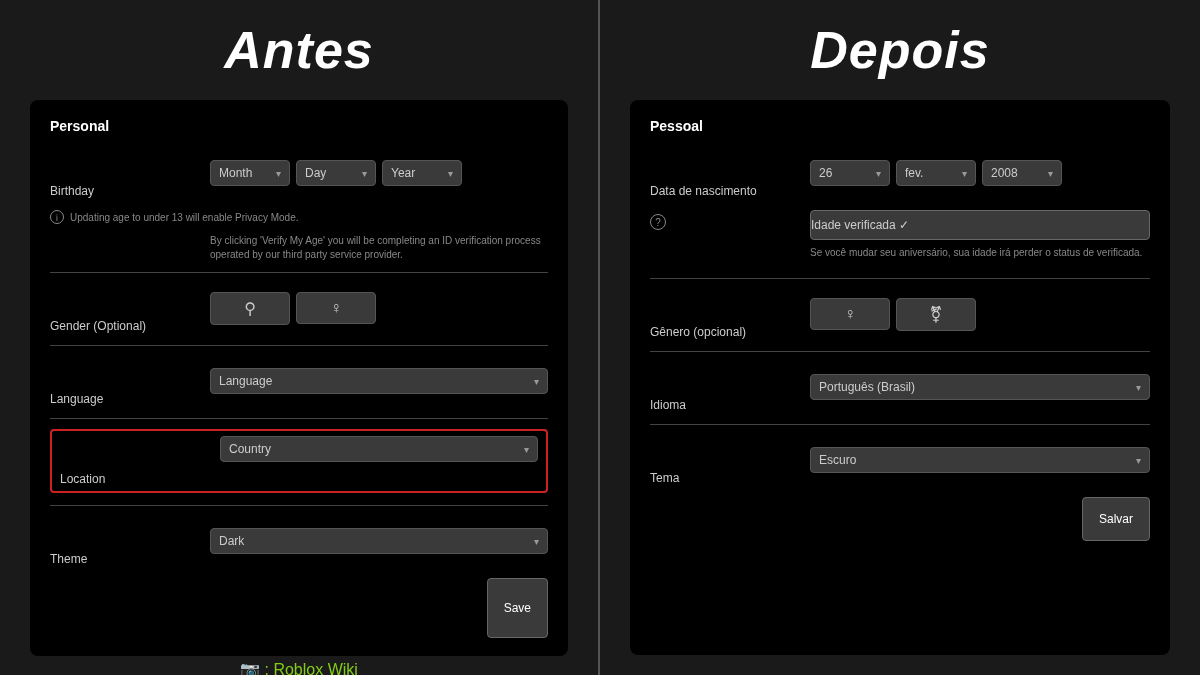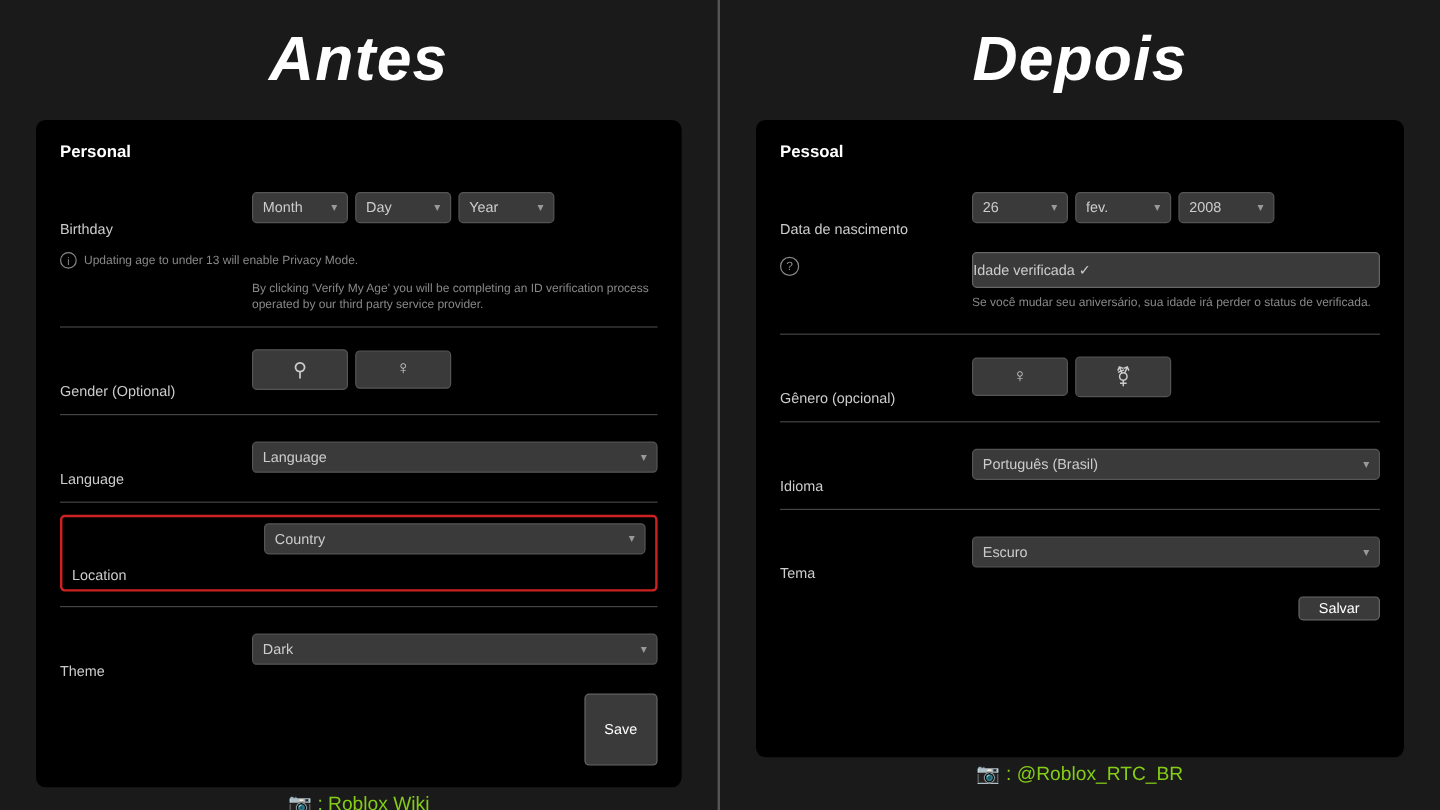--- a/index.html
+++ b/index.html
@@ -178,21 +178,21 @@
       font-size: 12px;
       padding: 22px 16px;
       border-radius: 4px;
     }
 
     .salvar-btn {
       background-color: #3a3a3a;
       border: 1px solid #666;
       color: #ffffff;
       font-size: 12px;
-      padding: 2px 16px;
+      padding: 14px 16px;
       border-radius: 4px;
     }
 
     .divider {
       height: 1px;
       background-color: #444;
       margin: 10px 0;
     }
 
     .source-text {
@@ -398,14 +398,13 @@
           <span class="chevron">▾</span>
         </div>
       </div>
     </div>
 
     <div class="save-row">
       <div class="salvar-btn">Salvar</div>
     </div>
   </div>
 
-  <div class="source-text">📷 : @Roblox_RTC_BR</div>
 </div>
 
 </body></html>

